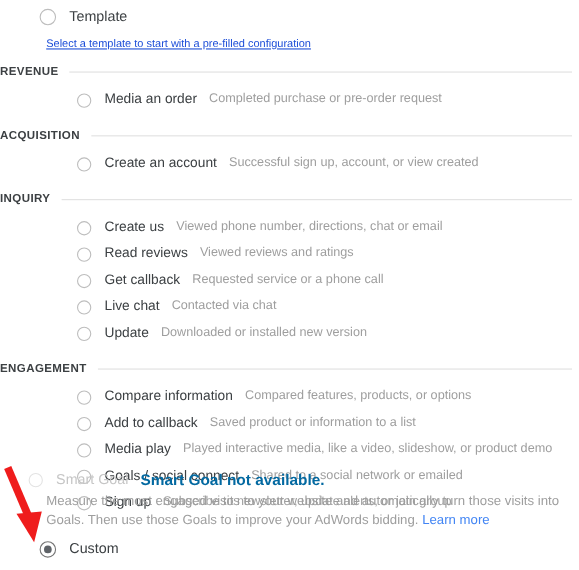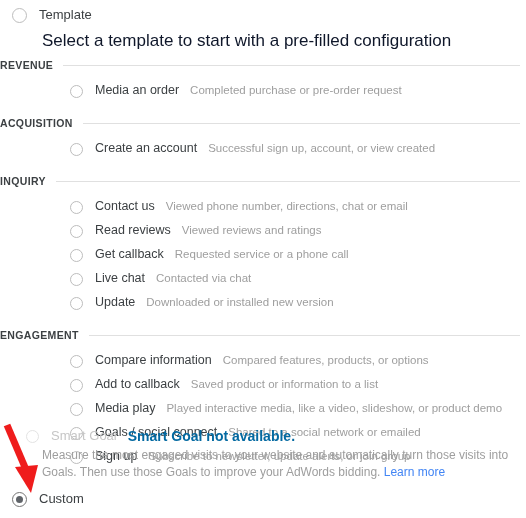--- a/index.html
+++ b/index.html
@@ -21,21 +21,21 @@
     left: 0;
     top: 0;
     width: 526px;
     height: 518px;
   }
 
   
   .toplevel-row {
     display: flex;
     align-items: flex-start;
-    padding-left: 12px;
+    padding-left: 36px;
   }
   #template-row { position: absolute; left: 0; top: 7px; }
   #smartgoal-block { position: absolute; left: 0; top: 428px; width: 526px; }
   #custom-row { position: absolute; left: 0; top: 491px; }
 
   .radio {
     box-sizing: border-box;
     width: 15px;
     height: 15px;
     min-width: 15px;
@@ -78,23 +78,24 @@
   }
   .toplevel-label.disabled {
     color: #c6c6c6;
   }
 
   
   .template-desc {
     position: absolute;
     left: 42px;
     top: 33px;
-    font-size: 17px;
-    line-height: 16px;
-    color: #0f172a;
+    font-size: 10px;
+    line-height: 16px;
+    color: #1d4ed8;
+    text-decoration: underline;
   }
 
   
   .sections {
     position: absolute;
     left: 0;
     top: 57px;
     width: 526px;
   }
   .section { margin-bottom: 0; }
@@ -224,21 +225,21 @@
       </div>
       <div class="section-gap"></div>
       <div class="section">
         <div class="section-header">
           <span class="section-title">INQUIRY</span>
           <span class="section-rule"></span>
         </div>
         <div class="option-list">
           <div class="option-row">
             <span class="radio small"></span>
-            <span class="option-label">Contact us</span>
+            <span class="option-label">Create us</span>
             <span class="option-desc">Viewed phone number, directions, chat or email</span>
           </div>
           <div class="option-row">
             <span class="radio small"></span>
             <span class="option-label">Read reviews</span>
             <span class="option-desc">Viewed reviews and ratings</span>
           </div>
           <div class="option-row">
             <span class="radio small"></span>
             <span class="option-label">Get callback</span>

